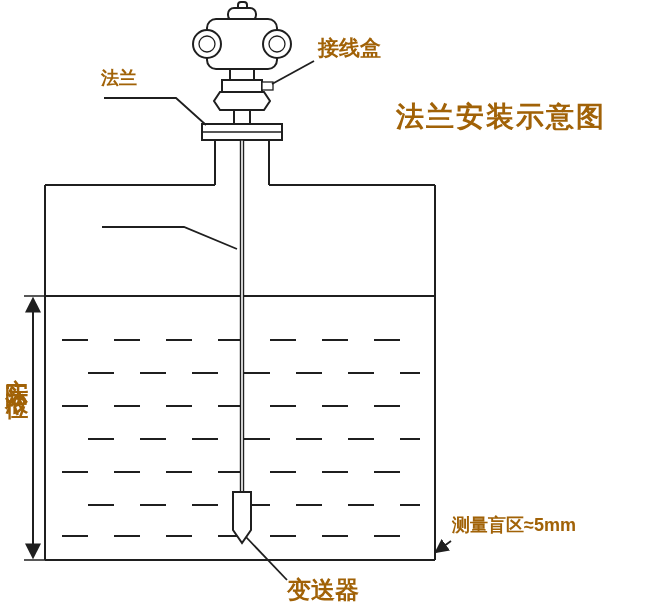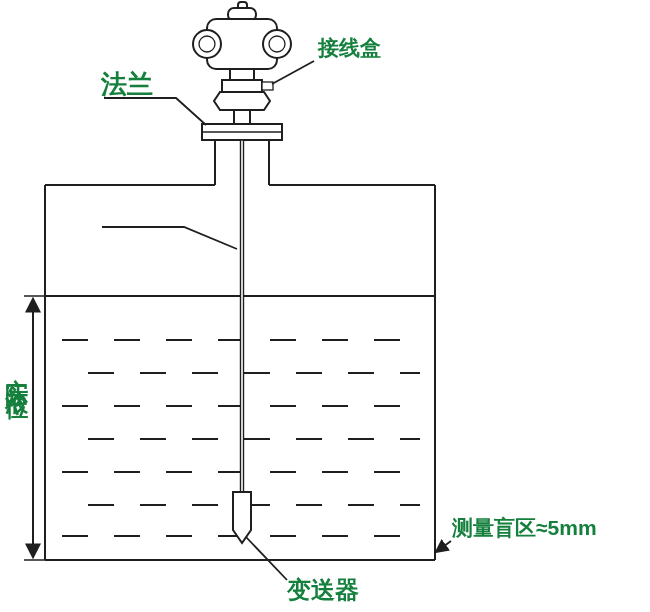--- a/index.html
+++ b/index.html
@@ -18,34 +18,34 @@
   }
   svg.linework {
     position: absolute;
     left: 0;
     top: 0;
   }
   .lbl {
     position: absolute;
     white-space: nowrap;
     font-weight: 600;
-    color: #15803d;
+    color: #a16207;
     line-height: 1.1;
   }
   .lbl-title   { left: 396px; top: 102px; font-size: 28px; letter-spacing: 2px; }
-  .lbl-flange  { left: 101px; top: 70px;  font-size: 26px; }
+  .lbl-flange  { left: 101px; top: 70px;  font-size: 18px; font-family: Liberation Mono, monospace; }
   .lbl-junction{ left: 318px; top: 36px;  font-size: 21px; }
   .lbl-cable   { left: 100px; top: 201px; font-size: 21px; }
   .lbl-level   {
     left: 4px; top: 360px; font-size: 23px;
     writing-mode: vertical-rl;
     text-orientation: upright;
     letter-spacing: 6px;
   }
-  .lbl-blind   { left: 452px; top: 516px; font-size: 21px; }
+  .lbl-blind   { left: 452px; top: 516px; font-size: 18px; }
   .lbl-trans   { left: 287px; top: 577px; font-size: 24px; }
 </style>
 </head>
 <body>
 
 <div class="canvas">
 
   <svg class="linework" width="650" height="612" viewBox="0 0 650 612" stroke="#1f1f1f" fill="none" stroke-width="2">
 
     <defs>
@@ -111,19 +111,20 @@
 
     <g stroke-width="1.8">
       <polyline points="104,98 176,98 206,125"></polyline>
       <line x1="314" y1="61" x2="272" y2="84"></line>
       <polyline points="102,227 184,227 237,249"></polyline>
       <line x1="451" y1="541" x2="436" y2="552" marker-end="url(#arrow)"></line>
       <line x1="287" y1="580" x2="246" y2="537"></line>
     </g>
   </svg>
 
+  <div class="lbl lbl-title">法兰安装示意图</div>
   <div class="lbl lbl-flange">法兰</div>
   <div class="lbl lbl-junction">接线盒</div>
   <div class="lbl lbl-level">实际液位</div>
   <div class="lbl lbl-blind">测量盲区≈5mm</div>
   <div class="lbl lbl-trans">变送器</div>
 
 </div>
 
 </body></html>

